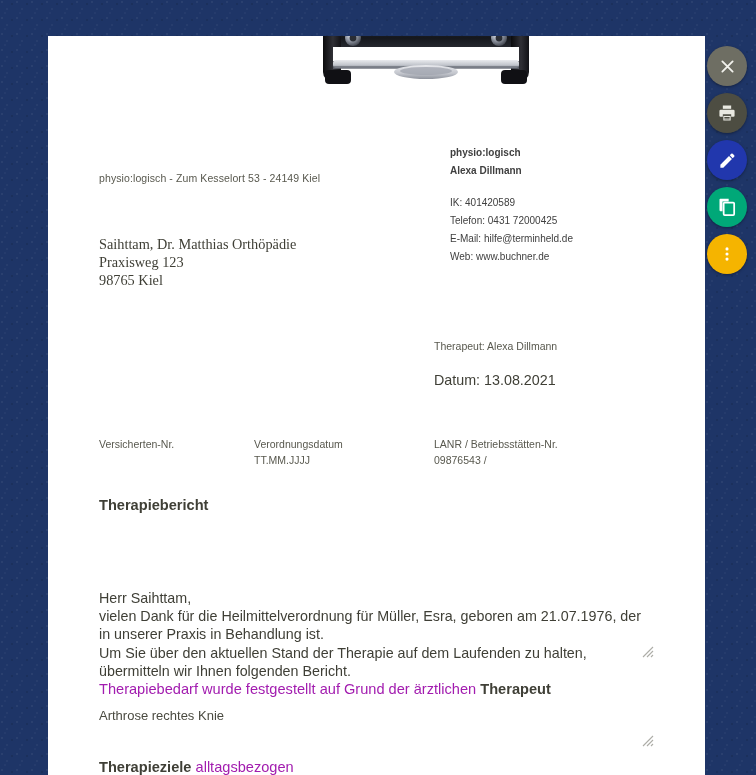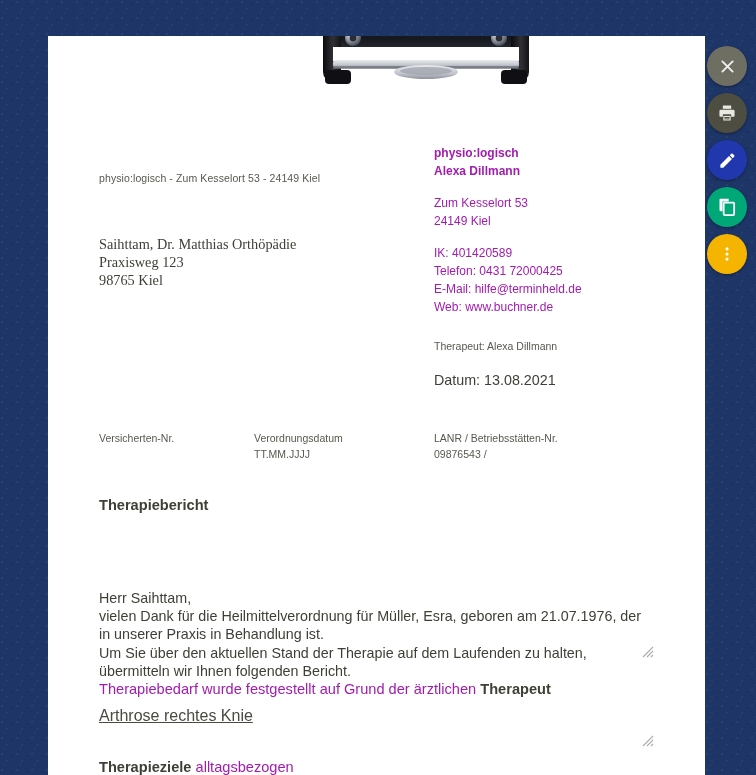--- a/index.html
+++ b/index.html
@@ -60,24 +60,24 @@
     left: 51px; top: 199px;
     font-size: 14.3px;
     line-height: 18px;
     color: #3f3f36;
     font-family: Liberation Serif, serif;
   }
   .recipient div { white-space: nowrap; }
 
   .practice {
     position: absolute;
-    left: 386px; top: 108px;
-    font-size: 12px;
+    left: 402px; top: 108px;
+    font-size: 10px;
     line-height: 18px;
-    color: #a21caf;
+    color: #404040;
   }
   .practice .bold { font-weight: bold; }
   .practice .grp { margin-bottom: 14px; }
   .practice div { white-space: nowrap; }
 
   .therapeut {
     position: absolute;
     left: 386px; top: 304px;
     font-size: 10.5px;
     color: #58584e;
@@ -92,21 +92,21 @@
   }
 
   .meta-row {
     position: absolute;
     left: 0; top: 389px;
     width: 657px;
     font-size: 10.5px;
     color: #58584e;
     line-height: 15.5px;
   }
-  .meta-col { position: absolute; top: 6px; }
+  .meta-col { position: absolute; top: 12px; }
   .meta-col.c1 { left: 51px; }
   .meta-col.c2 { left: 206px; }
   .meta-col.c3 { left: 386px; }
   .meta-col div { white-space: nowrap; }
 
   .h-section {
     position: absolute;
     left: 51px;
     font-size: 14.6px;
     font-weight: bold;
@@ -120,21 +120,21 @@
 
   .field {
     position: absolute;
     left: 51px;
     width: 555px;
     font-size: 14.3px;
     line-height: 18.2px;
     color: #3f3f36;
   }
   #f-bericht { top: 529px; }
-  #f-diagnose { top: 671px; font-size: 16px; color: #4a4a40; text-decoration: underline; }
+  #f-diagnose { top: 671px; font-size: 13px; color: #4a4a40; }
 
   .grip {
     position: absolute;
     right: 0;
     width: 13px; height: 13px;
     opacity: 0.55;
     pointer-events: none;
   }
   #grip1 { top: 80px; }
   #grip2 { top: 27px; }
@@ -236,24 +236,20 @@
       <div>Saihttam, Dr. Matthias Orthöpädie</div>
       <div>Praxisweg 123</div>
       <div>98765 Kiel</div>
     </div>
 
     <div class="practice">
       <div class="grp">
         <div class="bold">physio:logisch</div>
         <div class="bold">Alexa Dillmann</div>
       </div>
-      <div class="grp">
-        <div>Zum Kesselort 53</div>
-        <div>24149 Kiel</div>
-      </div>
       <div>
         <div>IK: 401420589</div>
         <div>Telefon: 0431 72000425</div>
         <div>E-Mail: hilfe@terminheld.de</div>
         <div>Web: www.buchner.de</div>
       </div>
     </div>
 
     <div class="therapeut">Therapeut: Alexa Dillmann</div>
     <div class="datum">Datum: 13.08.2021</div>

